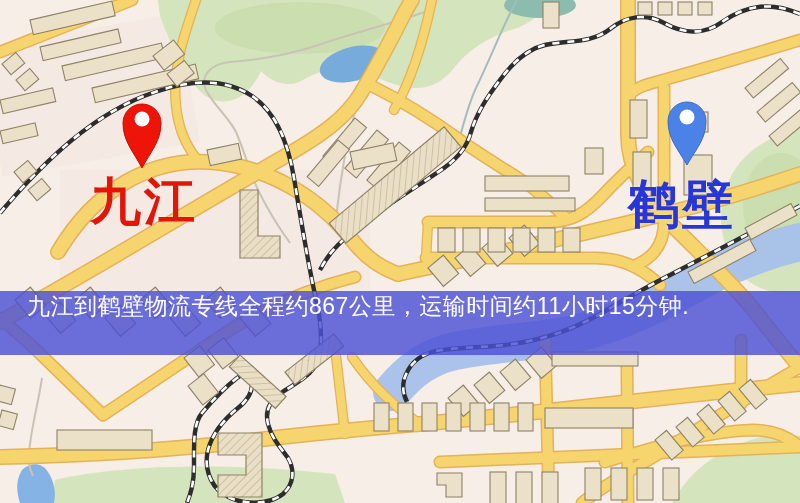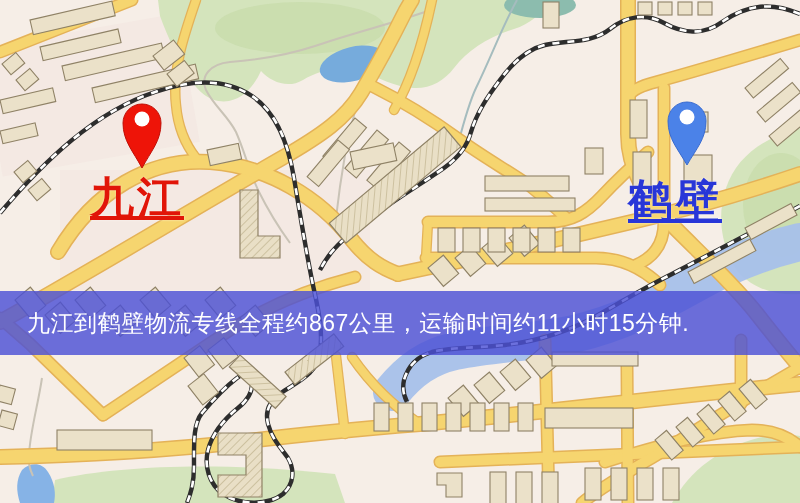--- a/index.html
+++ b/index.html
@@ -16,27 +16,27 @@
   .stream{stroke:var(--stream,#a5bcbe);stroke-width:2;fill:none;}
   .cas use{stroke:var(--road-casing,#e4b258);fill:none;stroke-linecap:round;stroke-linejoin:round;}
   .rf  use{stroke:var(--road-fill,#f6d56f);fill:none;stroke-linecap:round;stroke-linejoin:round;}
   .cas .w13{stroke-width:16;} .cas .w10{stroke-width:13;} .cas .w8{stroke-width:10.5;}
   .rf  .w13{stroke-width:13;} .rf  .w10{stroke-width:10;} .rf  .w8{stroke-width:8;}
   .rail-b{stroke:var(--railway-dark,#2d2d2d);stroke-width:4.4;fill:none;}
   .rail-d{stroke:var(--railway-light,#fff);stroke-width:2.6;fill:none;stroke-dasharray:7 8;}
   .bld{fill:var(--building-fill,#ebe1c9);stroke:var(--building-stroke,#8f8266);stroke-width:1.1;}
   .bldh{fill:url(#hatch);stroke:var(--building-stroke,#8f8266);stroke-width:1.2;}
 
-  .city-label{position:absolute;font-weight:bold;font-size:44px;line-height:1;letter-spacing:3px;
-    text-shadow:0 0 2px rgba(255,255,255,.55);white-space:nowrap;text-decoration:underline;}
+  .city-label{position:absolute;font-weight:bold;font-size:51px;line-height:1;letter-spacing:3px;
+    text-shadow:0 0 2px rgba(255,255,255,.55);white-space:nowrap;}
   .label-origin{left:90px;top:176px;color:var(--origin-label,#e11508);}
   .label-dest{left:628px;top:179px;color:var(--dest-label,#2836d8);}
 
   .banner{position:absolute;left:0;top:291px;width:800px;height:64px;
-    background:rgba(76,81,214,.82);display:flex;align-items:center;}
+    background:rgba(76,81,214,.82);display:flex;}
   .banner-text{color:#fff;font-size:23px;letter-spacing:.5px;padding-left:27px;white-space:nowrap;}
 </style>
 </head>
 <body>
 
 <div class="stage">
   <svg width="800" height="503" viewBox="0 0 800 503">
     <defs>
       <pattern id="hatch" width="6" height="6" patternUnits="userSpaceOnUse" patternTransform="rotate(45)">
         <rect width="6" height="6" fill="#e9dfc6"></rect>

